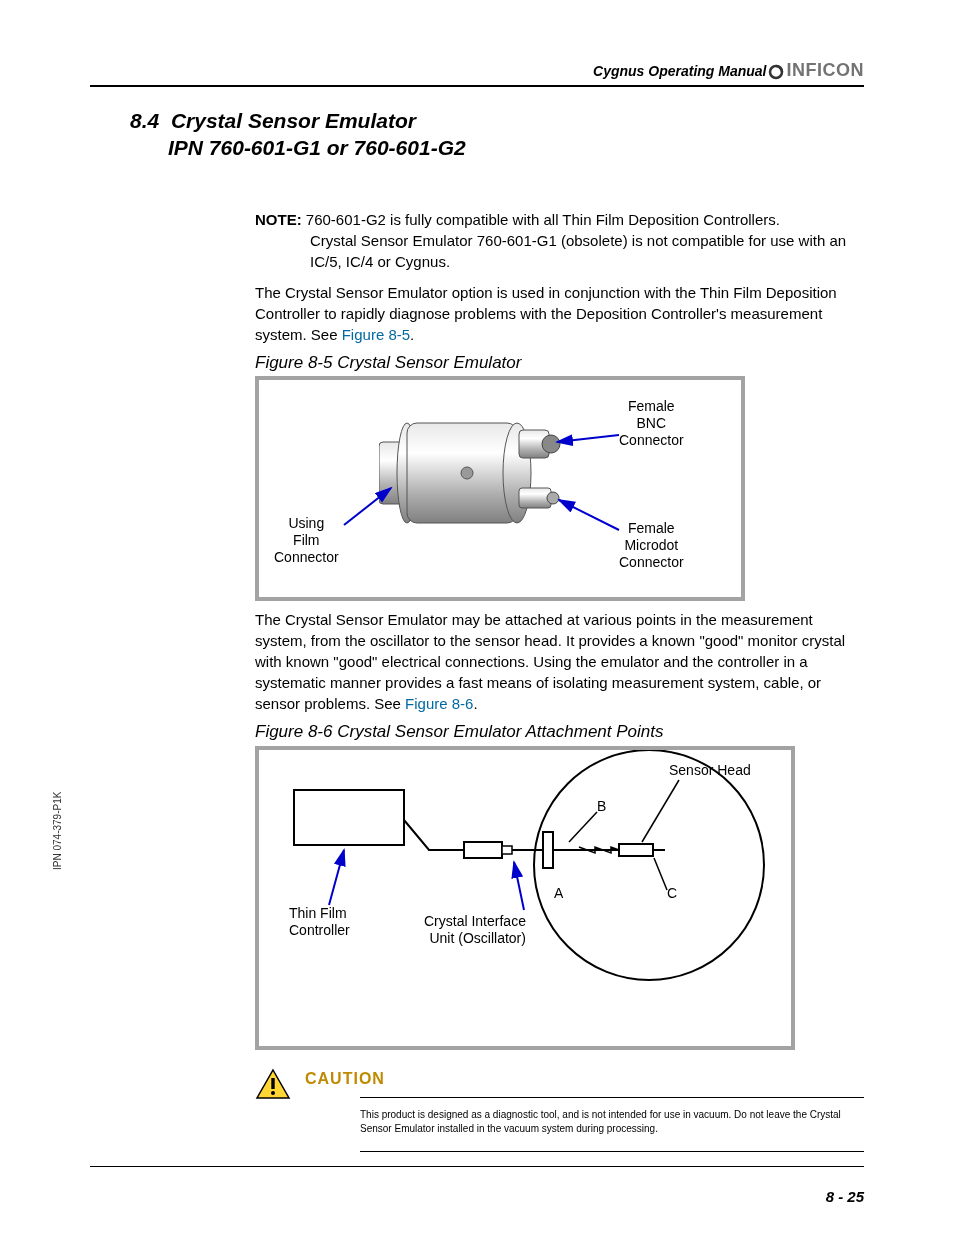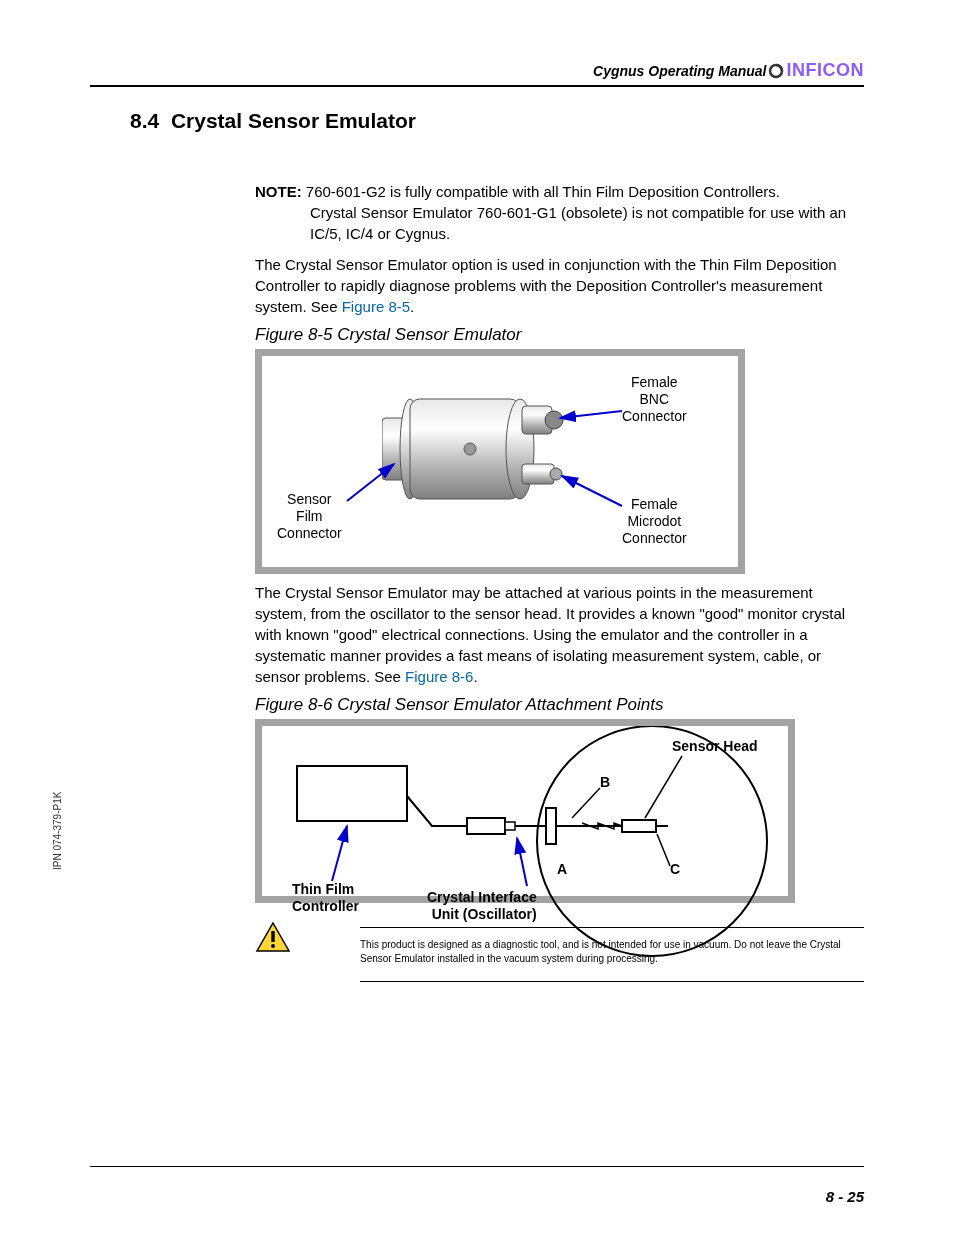--- a/index.html
+++ b/index.html
@@ -26,37 +26,38 @@
     margin-bottom: 4px;
   }
   .doc-title {
     font-style: italic;
     font-weight: bold;
     font-size: 14px;
     color: #000;
   }
   .logo {
     display: inline-flex;
-    align-items: center;
+    align-items: flex-end;
     font-weight: bold;
     font-size: 18px;
-    color: #8b5cf6;
+    color: #737373;
     letter-spacing: 0.5px;
   }
   .logo svg {
     margin-right: 2px;
   }
   .header-rule {
     border: none;
     border-top: 2px solid #000;
     margin: 0 0 20px 0;
   }
   .section-heading {
     font-size: 21px;
     font-weight: bold;
+    font-style: italic;
     margin: 0 0 2px 40px;
     line-height: 1.3;
   }
   .section-heading .line2 {
     display: block;
     margin-left: 38px;
   }
   .body-block {
     margin-left: 165px;
     font-size: 15px;
@@ -81,21 +82,21 @@
   }
   .link {
     color: #0369a1;
   }
   .fig-caption {
     font-style: italic;
     font-size: 17px;
     margin: 4px 0 2px 0;
   }
   .figure-box {
-    border: 7px solid #a3a3a3;
+    border: 4px solid #a3a3a3;
     padding: 16px;
     box-sizing: border-box;
   }
   .fig1 {
     width: 490px;
     height: 225px;
     position: relative;
     font-size: 14px;
   }
   .fig1 .device {
@@ -103,24 +104,23 @@
     left: 120px;
     top: 20px;
   }
   .fig1 .lbl {
     position: absolute;
     text-align: center;
     line-height: 1.2;
   }
   .fig2 {
     width: 540px;
-    height: 184px;
+    height: 304px;
     position: relative;
     font-size: 14px;
-    font-weight: bold;
   }
   .fig2 .lbl {
     position: absolute;
     line-height: 1.2;
     text-align: center;
   }
   .caution-block {
     margin-top: 18px;
     display: flex;
     align-items: flex-start;
@@ -186,20 +186,21 @@
         <circle cx="9" cy="9" r="6" fill="none" stroke="#333" stroke-width="2.5"></circle>
         <path d="M9 3 A6 6 0 0 1 15 9" fill="none" stroke="#333" stroke-width="2.5"></path>
       </svg>
       <span>INFICON</span>
     </span>
   </div>
   <hr class="header-rule">
 
   <h2 class="section-heading">
     <span>8.4</span>&nbsp;&nbsp;<span>Crystal Sensor Emulator</span>
+    <span class="line2">IPN 760-601-G1 or 760-601-G2</span>
   </h2>
 
   <div class="body-block">
 
     <div class="note">
       <span class="note-label">NOTE:</span>
       <span class="note-first">760-601-G2 is fully compatible with all Thin Film Deposition Controllers.</span>
       <span class="note-text">Crystal Sensor Emulator 760-601-G1 (obsolete) is not compatible for use with an IC/5, IC/4 or Cygnus.</span>
     </div>
 
@@ -244,21 +245,21 @@
         <span>Female</span><br>
         <span>BNC</span><br>
         <span>Connector</span>
       </div>
       <div class="lbl" style="left:360px;top:140px;">
         <span>Female</span><br>
         <span>Microdot</span><br>
         <span>Connector</span>
       </div>
       <div class="lbl" style="left:15px;top:135px;">
-        <span>Sensor</span><br>
+        <span>Using</span><br>
         <span>Film</span><br>
         <span>Connector</span>
       </div>
     </div>
 
     <div class="para" style="margin-top:8px">
       <span>The Crystal Sensor Emulator may be attached at various points in the measurement system, from the oscillator to the sensor head. It provides a known "good" monitor crystal with known "good" electrical connections. Using the emulator and the controller in a systematic manner provides a fast means of isolating measurement system, cable, or sensor problems. See </span><span class="link">Figure 8-6</span><span>.</span>
     </div>
 
     <div class="fig-caption">Figure 8-6  Crystal Sensor Emulator Attachment Points</div>
@@ -310,20 +311,21 @@
       </div>
     </div>
 
     <div class="caution-block">
       <svg width="36" height="32" viewBox="0 0 36 32">
         <path d="M18 2 L34 30 L2 30 Z" fill="#ffd633" stroke="#000" stroke-width="1.5"></path>
         <rect x="16.3" y="10" width="3.4" height="11" fill="#000"></rect>
         <circle cx="18" cy="25" r="2" fill="#000"></circle>
       </svg>
       <div class="caution-content">
+        <div class="caution-title">CAUTION</div>
         <hr class="caution-rule">
         <div class="caution-text">This product is designed as a diagnostic tool, and is not intended for use in vacuum. Do not leave the Crystal Sensor Emulator installed in the vacuum system during processing.</div>
         <hr class="caution-rule" style="margin-top:14px">
       </div>
     </div>
 
   </div>
 
   <hr class="footer-rule">
   <div class="page-num">8 - 25</div>

